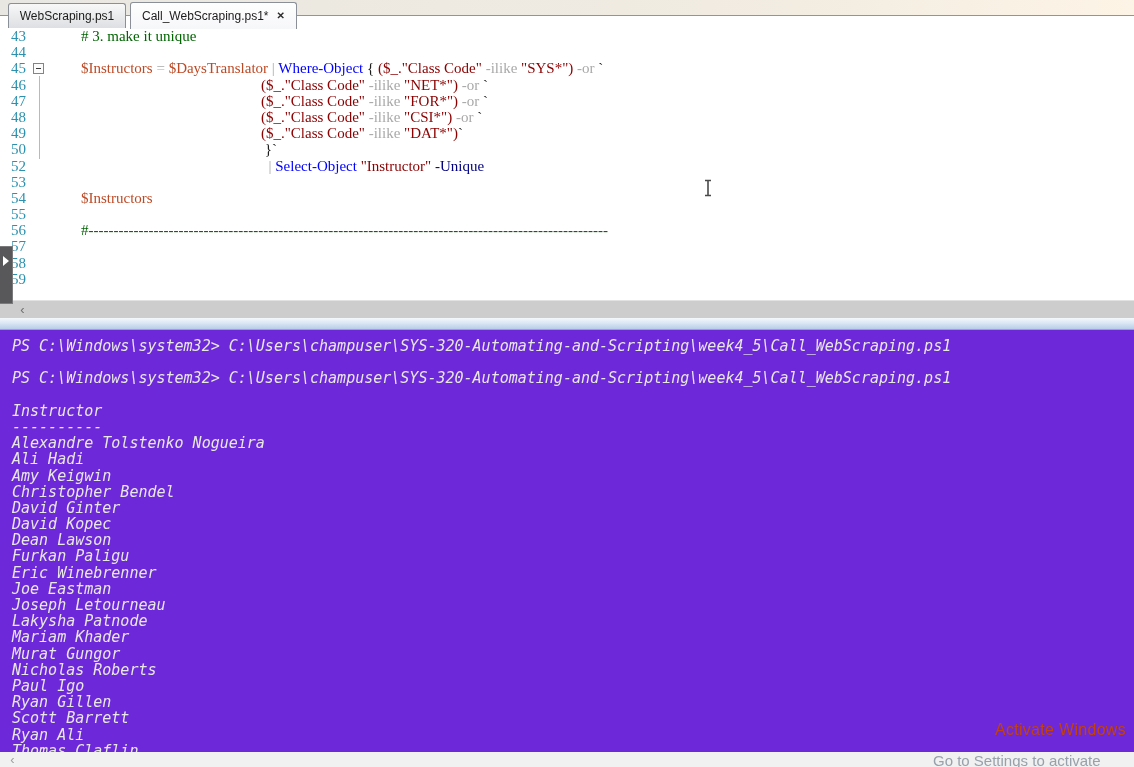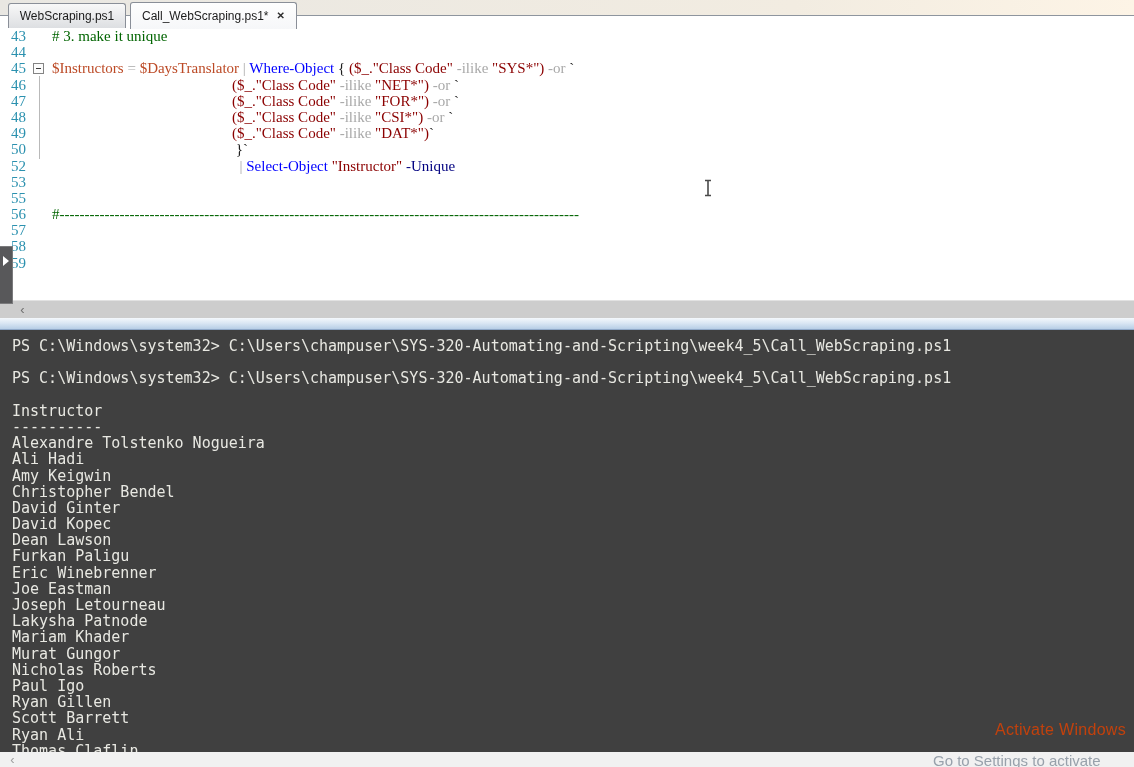--- a/index.html
+++ b/index.html
@@ -20,21 +20,21 @@
   .tab .close { margin-left:8px; font-size:10px; font-weight:bold; color:#2c2c2c; line-height:1; }
 
   
   .editor { position:absolute; left:0; top:28px; width:926px; height:272px;
             background:#fff; overflow:hidden;
             font-family:Liberation Serif, serif;
             font-size:15px; line-height:16.2px; }
   .ed-row { display:flex; height:16.2px; white-space:pre; }
   .ed-num { width:30px; text-align:right; padding-right:4px; color:#2b91af; flex:0 0 auto; }
   .ed-fold { width:18px; flex:0 0 auto; position:relative; }
-  .ed-code { padding-left:4px; white-space:pre; color:#1e1e1e; }
+  .ed-code { padding-left:4px; white-space:pre; color:#1e1e1e;margin-left:29px; }
   .tk-comment{ color:#006400; } .tk-var{ color:#bc4a26; } .tk-cmd{ color:#0000ff;text-align:right; }
   .tk-str{ color:#8b0000; }    .tk-op { color:#a9a9a9; } .tk-param{ color:#000080; }
   .tk-pl { color:#1e1e1e; }
   .fold-box { position:absolute; left:3px; top:3px; width:11px; height:11px;
               border:1px solid #848484; background:#fcfcfc; }
   .fold-box::after { content:""; position:absolute; left:2px; top:4px; width:5px; height:1px;
                      background:#3c3c3c; }
   .fold-guide { position:absolute; left:39px; top:48px; width:1px; height:83px;
                 background:#b9b9b9; }
 
@@ -51,23 +51,23 @@
                       border-top:5px solid transparent; border-bottom:5px solid transparent;
                       border-left:6px solid #ffffff; }
 
   
   .splitter { position:absolute; left:0; top:318px; width:1134px; height:12px;
               background:linear-gradient(180deg,#f4f8fc 0%,#dbe7f4 45%,#b7cee6 100%);
               border-bottom:1px solid #8fa8c8; }
 
   
   .console { position:absolute; left:0; top:330px; width:1134px; height:437px;
-             background:#404040; overflow:hidden;
+             background:#6d28d9; overflow:hidden;
              font-family:"DejaVu Sans Mono","Liberation Mono",monospace;
-             font-size:15px; line-height:16.2px; color:#e8e8e2; }
+             font-size:15px; line-height:16.2px; color:#e8e8e2;font-style:italic; }
   .con-lines { position:absolute; left:12px; top:8px; right:0; }
   .con-line { height:16.2px; white-space:pre; }
 
   .con-hscroll { position:absolute; left:0; top:752px; width:1134px; height:15px;
                  background:#f1f1f1; z-index:6; }
   .con-hscroll .sb-arrow { top:0; color:#9e9e9e; }
 
   
   .wm-title { position:absolute; right:8px; top:721px; font-size:16px; font-weight:300;
               color:#c2410c; letter-spacing:.3px; z-index:7; }
@@ -98,20 +98,21 @@
         <div class="ed-row"><span class="ed-num">43</span><span class="ed-fold"></span><span class="ed-code"><span class="tk-comment"># 3. make it unique</span></span></div>
         <div class="ed-row"><span class="ed-num">44</span><span class="ed-fold"></span><span class="ed-code"></span></div>
         <div class="ed-row"><span class="ed-num">45</span><span class="ed-fold"><span class="fold-box"></span></span><span class="ed-code"><span class="tk-var">$Instructors</span><span class="tk-pl"> </span><span class="tk-op">=</span><span class="tk-pl"> </span><span class="tk-var">$DaysTranslator</span><span class="tk-pl"> </span><span class="tk-op">|</span><span class="tk-pl"> </span><span class="tk-cmd">Where-Object</span><span class="tk-pl"> { </span><span class="tk-str">($_."Class Code"</span><span class="tk-pl"> </span><span class="tk-op">-ilike</span><span class="tk-pl"> </span><span class="tk-str">"SYS*")</span><span class="tk-pl"> </span><span class="tk-op">-or</span><span class="tk-pl"> `</span></span></div>
         <div class="ed-row"><span class="ed-num">46</span><span class="ed-fold"></span><span class="ed-code"><span class="tk-pl">                                                </span><span class="tk-str">($_."Class Code"</span><span class="tk-pl"> </span><span class="tk-op">-ilike</span><span class="tk-pl"> </span><span class="tk-str">"NET*")</span><span class="tk-pl"> </span><span class="tk-op">-or</span><span class="tk-pl"> `</span></span></div>
         <div class="ed-row"><span class="ed-num">47</span><span class="ed-fold"></span><span class="ed-code"><span class="tk-pl">                                                </span><span class="tk-str">($_."Class Code"</span><span class="tk-pl"> </span><span class="tk-op">-ilike</span><span class="tk-pl"> </span><span class="tk-str">"FOR*")</span><span class="tk-pl"> </span><span class="tk-op">-or</span><span class="tk-pl"> `</span></span></div>
         <div class="ed-row"><span class="ed-num">48</span><span class="ed-fold"></span><span class="ed-code"><span class="tk-pl">                                                </span><span class="tk-str">($_."Class Code"</span><span class="tk-pl"> </span><span class="tk-op">-ilike</span><span class="tk-pl"> </span><span class="tk-str">"CSI*")</span><span class="tk-pl"> </span><span class="tk-op">-or</span><span class="tk-pl"> `</span></span></div>
         <div class="ed-row"><span class="ed-num">49</span><span class="ed-fold"></span><span class="ed-code"><span class="tk-pl">                                                </span><span class="tk-str">($_."Class Code"</span><span class="tk-pl"> </span><span class="tk-op">-ilike</span><span class="tk-pl"> </span><span class="tk-str">"DAT*")</span><span class="tk-pl">`</span></span></div>
         <div class="ed-row"><span class="ed-num">50</span><span class="ed-fold"></span><span class="ed-code"><span class="tk-pl">                                                 </span><span class="tk-pl">}`</span></span></div>
         <div class="ed-row"><span class="ed-num">52</span><span class="ed-fold"></span><span class="ed-code"><span class="tk-pl">                                                  </span><span class="tk-op">|</span><span class="tk-pl"> </span><span class="tk-cmd">Select-Object</span><span class="tk-pl"> </span><span class="tk-str">"Instructor"</span><span class="tk-pl"> </span><span class="tk-param">-Unique</span></span></div>
         <div class="ed-row"><span class="ed-num">53</span><span class="ed-fold"></span><span class="ed-code"></span></div>
+        <div class="ed-row"><span class="ed-num">54</span><span class="ed-fold"></span><span class="ed-code"><span class="tk-var">$Instructors</span></span></div>
         <div class="ed-row"><span class="ed-num">55</span><span class="ed-fold"></span><span class="ed-code"></span></div>
         <div class="ed-row"><span class="ed-num">56</span><span class="ed-fold"></span><span class="ed-code"><span class="tk-comment">#--------------------------------------------------------------------------------------------------------</span></span></div>
         <div class="ed-row"><span class="ed-num">57</span><span class="ed-fold"></span><span class="ed-code"></span></div>
         <div class="ed-row"><span class="ed-num">58</span><span class="ed-fold"></span><span class="ed-code"></span></div>
         <div class="ed-row"><span class="ed-num">59</span><span class="ed-fold"></span><span class="ed-code"></span></div>
       </div>
   </div>
 
   <div class="ed-hscroll">
     <span class="sb-arrow" style="left:14px;">‹</span>

